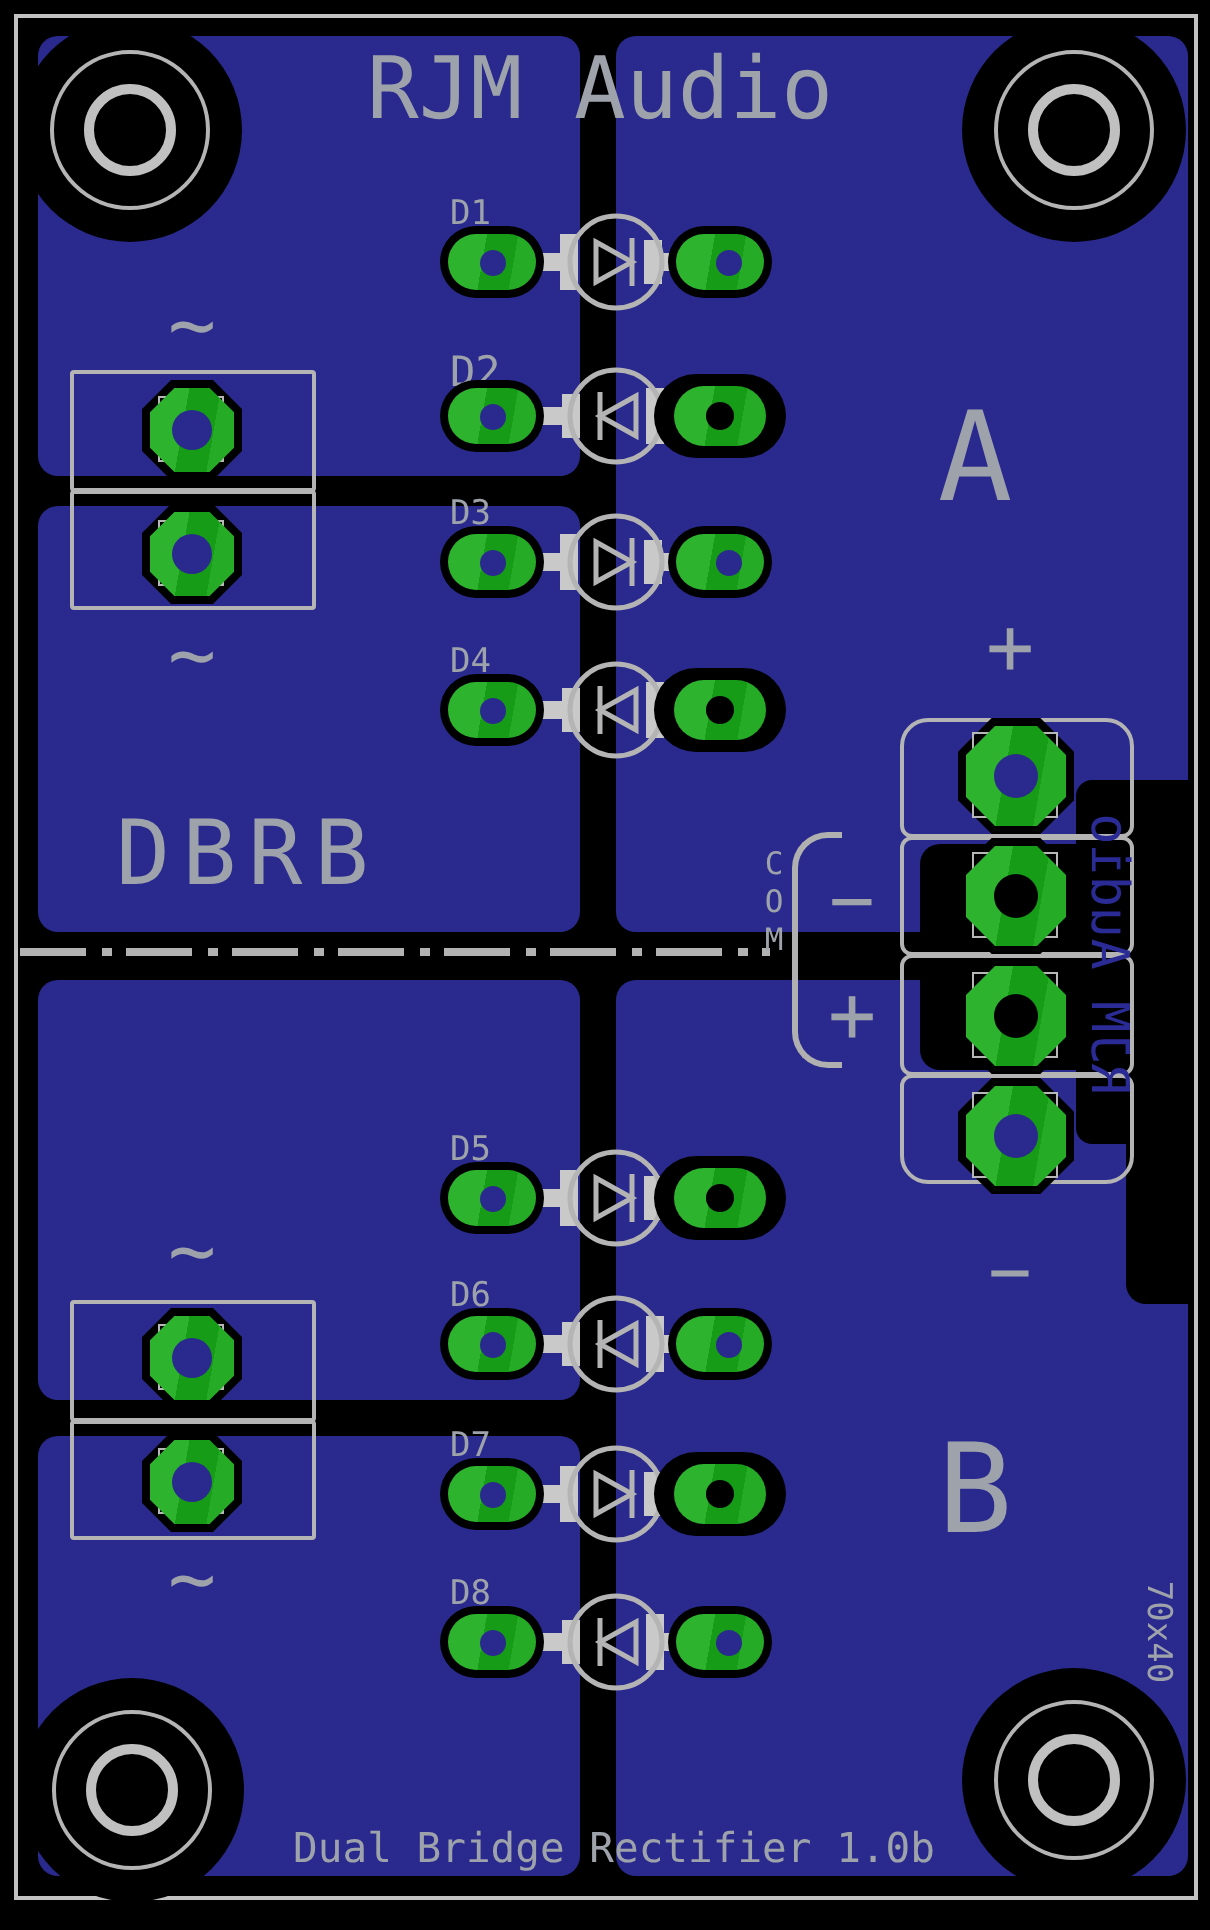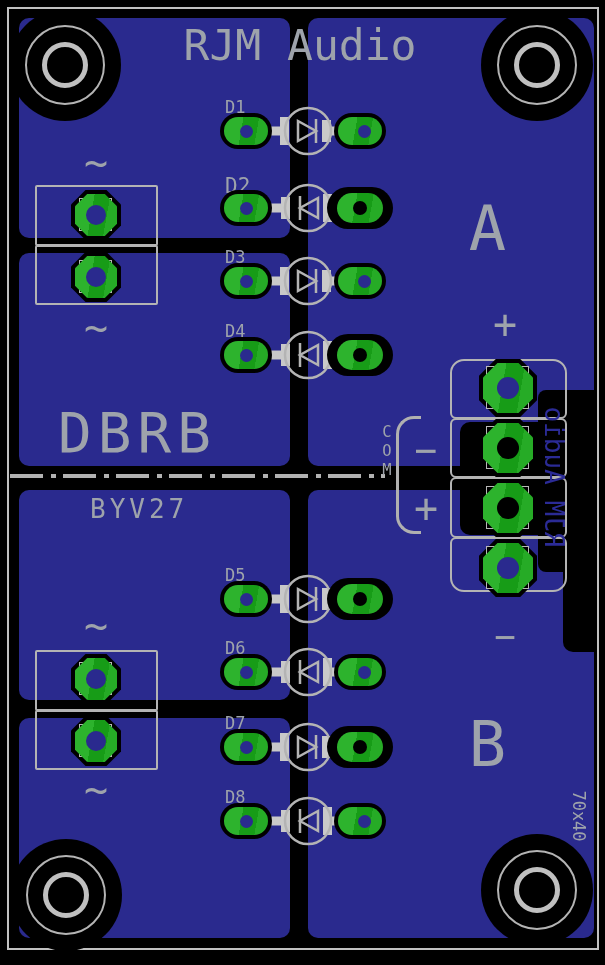--- a/index.html
+++ b/index.html
@@ -66,36 +66,36 @@
   <div class="abs cell" style="left:35px;top:650px;width:119px;height:57px;border-radius:2px;"></div>
   <div class="abs cell" style="left:35px;top:710px;width:119px;height:56px;border-radius:2px;"></div>
 
   <div class="abs cell" style="left:450px;top:359px;width:113px;height:56px;border-radius:14px 14px 6px 6px;"></div>
   <div class="abs cell" style="left:450px;top:418px;width:113px;height:56px;border-radius:6px;"></div>
   <div class="abs cell" style="left:450px;top:477px;width:113px;height:57px;border-radius:6px;"></div>
   <div class="abs cell" style="left:450px;top:537px;width:113px;height:51px;border-radius:6px 6px 14px 14px;"></div>
 
   <div class="abs bracket" style="left:396px;top:416px;width:22px;height:112px;"></div>
 
-  <div class="abs txt" style="left:58px;top:400px;font-size:56px;letter-spacing:6px;">DBRB</div>
-  <div class="abs txt" style="left:90px;top:494px;font-size:26px;letter-spacing:4px;">BYV27</div>
+  <div class="abs txt" style="left:58px;top:400px;font-size:45px;letter-spacing:6px;">DBRB</div>
   <div class="abs txt ctr" style="left:455px;top:192px;width:65px;font-size:62px;">A</div>
   <div class="abs txt ctr" style="left:455px;top:708px;width:65px;font-size:62px;">B</div>
 
   <div class="abs txt ctr" style="left:78px;top:145px;width:36px;font-size:40px;line-height:36px;">~</div>
   <div class="abs txt ctr" style="left:78px;top:310px;width:36px;font-size:40px;line-height:36px;">~</div>
   <div class="abs txt ctr" style="left:78px;top:608px;width:36px;font-size:40px;line-height:36px;">~</div>
   <div class="abs txt ctr" style="left:78px;top:772px;width:36px;font-size:40px;line-height:36px;">~</div>
 
   <div class="abs txt ctr" style="left:487px;top:301px;width:36px;font-size:40px;">+</div>
   <div class="abs txt ctr" style="left:487px;top:616px;width:36px;font-size:36px;">−</div>
   <div class="abs txt ctr" style="left:408px;top:428px;width:36px;font-size:38px;">−</div>
   <div class="abs txt ctr" style="left:408px;top:485px;width:36px;font-size:40px;">+</div>
   <div class="abs txt vstack" style="left:378px;top:423px;font-size:15.5px;letter-spacing:1px;">COM</div>
 
+  <div class="abs txt ctr" style="left:87px;top:912px;width:440px;font-size:20.5px;">Dual Bridge Rectifier 1.0b</div>
   <div class="abs txt ctr" style="left:534px;top:806px;width:90px;font-size:17px;transform:rotate(90deg);">70x40</div>
   <div class="abs ctr" style="left:468px;top:462px;width:172px;font-size:26px;color:#2b2b96;transform:scaleX(-1) rotate(-90deg);white-space:pre;">RJM Audio</div>
 
   <div id="dyn">
       <div class="abs blk oct" style="left:71px;top:190px;width:50px;height:50px;"></div>
       <div class="abs sq" style="left:79px;top:198px;width:31px;height:31px;"></div>
       <div class="abs green oct" style="left:75px;top:194px;width:42px;height:42px;"></div>
       <div class="abs" style="left:86px;top:205px;width:20px;height:20px;border-radius:50%;background:#2a2a8e;"></div>
       <div class="abs blk oct" style="left:71px;top:252px;width:50px;height:50px;"></div>
       <div class="abs sq" style="left:79px;top:260px;width:31px;height:31px;"></div>

